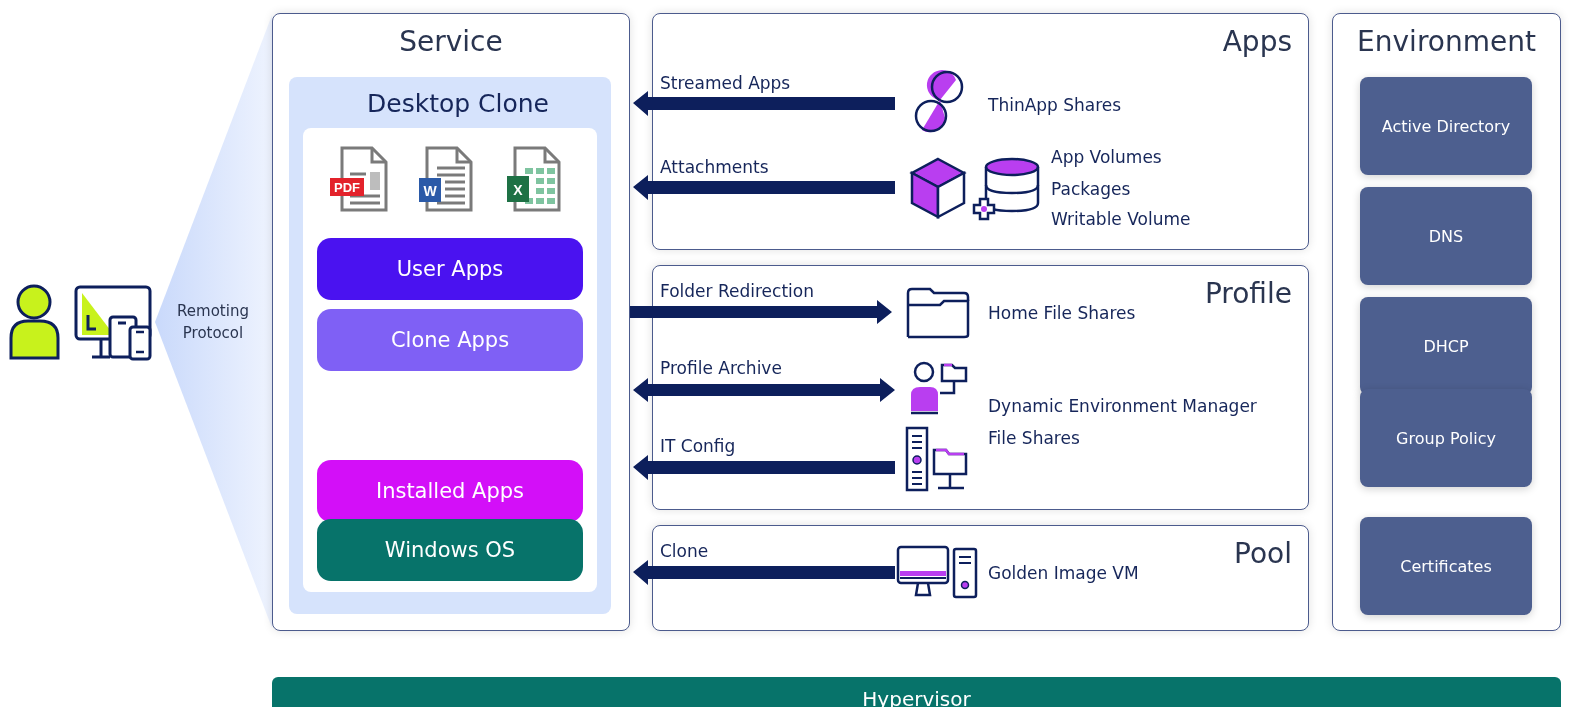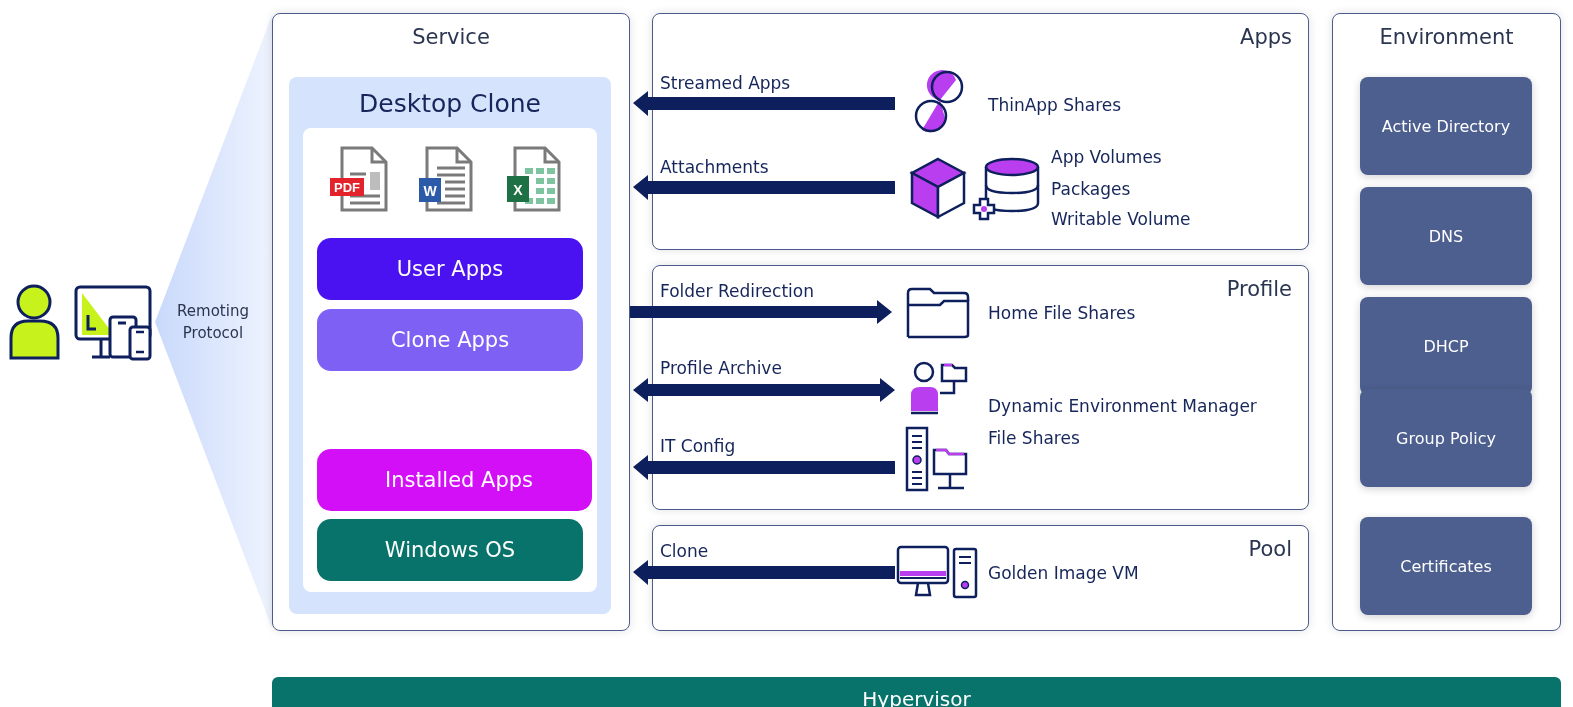--- a/index.html
+++ b/index.html
@@ -8,26 +8,26 @@
     background:#ffffff;
     font-family:"DejaVu Sans", sans-serif;
     color:#1b2a55;
   }
   .wedge { position:absolute; left:0; top:0; width:1573px; height:707px; pointer-events:none; }
   .panel {
     position:absolute; background:#ffffff; border:1px solid #4c5b8d;
     border-radius:8px; box-shadow:0 0 10px rgba(0,0,0,0.12);
     box-sizing:border-box;
   }
-  .panel-title { position:absolute; font-size:21px; color:#2a3550; }
+  .panel-title { position:absolute; font-size:28px; color:#2a3550; }
   .clone-box {
     position:absolute; left:289px; top:77px; width:322px; height:537px;
     background:#d6e3fc; border-radius:8px;
   }
-  .clone-title { position:absolute; left:0; width:322px; top:12px; text-align:center; font-size:25px; color:#16265a; }
+  .clone-title { position:absolute; left:0; width:322px; top:12px; text-align:center; font-size:25px; color:#16265a;padding-left:8px; }
   .clone-inner {
     position:absolute; left:14px; top:51px; width:294px; height:464px;
     background:#fff; border-radius:8px;
   }
   .layer {
     position:absolute; left:14px; width:266px; height:62px; border-radius:14px;
     color:#fff; font-size:21px; display:flex; align-items:center; justify-content:center;
   }
   .env-box {
     position:absolute; left:27px; width:172px; height:98px; border-radius:8px;
@@ -121,21 +121,21 @@
         <rect x="22" y="52" width="8" height="6"></rect>
           <rect x="33" y="52" width="8" height="6"></rect>
           <rect x="44" y="52" width="8" height="6"></rect>
       </g>
       <rect x="4" y="30" width="22" height="26" fill="#1e7145"></rect>
       <text x="15" y="49" text-anchor="middle" font-size="14" font-weight="bold" fill="#fff" font-family="Liberation Sans, sans-serif">X</text>
     </svg>
 
     <div class="layer" style="top:110px;background:#4a12f0;">User Apps</div>
     <div class="layer" style="top:181px;background:#7f60f5;">Clone Apps</div>
-    <div class="layer" style="top:321px;background:#d30ff8;padding-left:9px;">Installed Apps</div>
+    <div class="layer" style="top:332px;background:#d30ff8;">Installed Apps</div>
     <div class="layer" style="top:391px;background:#07736a;">Windows OS</div>
   </div>
 </div>
 
 <div class="panel" style="left:652px;top:13px;width:657px;height:237px;">
   <div class="panel-title" style="right:16px;top:11px;">Apps</div>
 </div>
 
 <div class="panel" style="left:652px;top:265px;width:657px;height:245px;">
   <div class="panel-title" style="right:16px;top:11px;">Profile</div>

